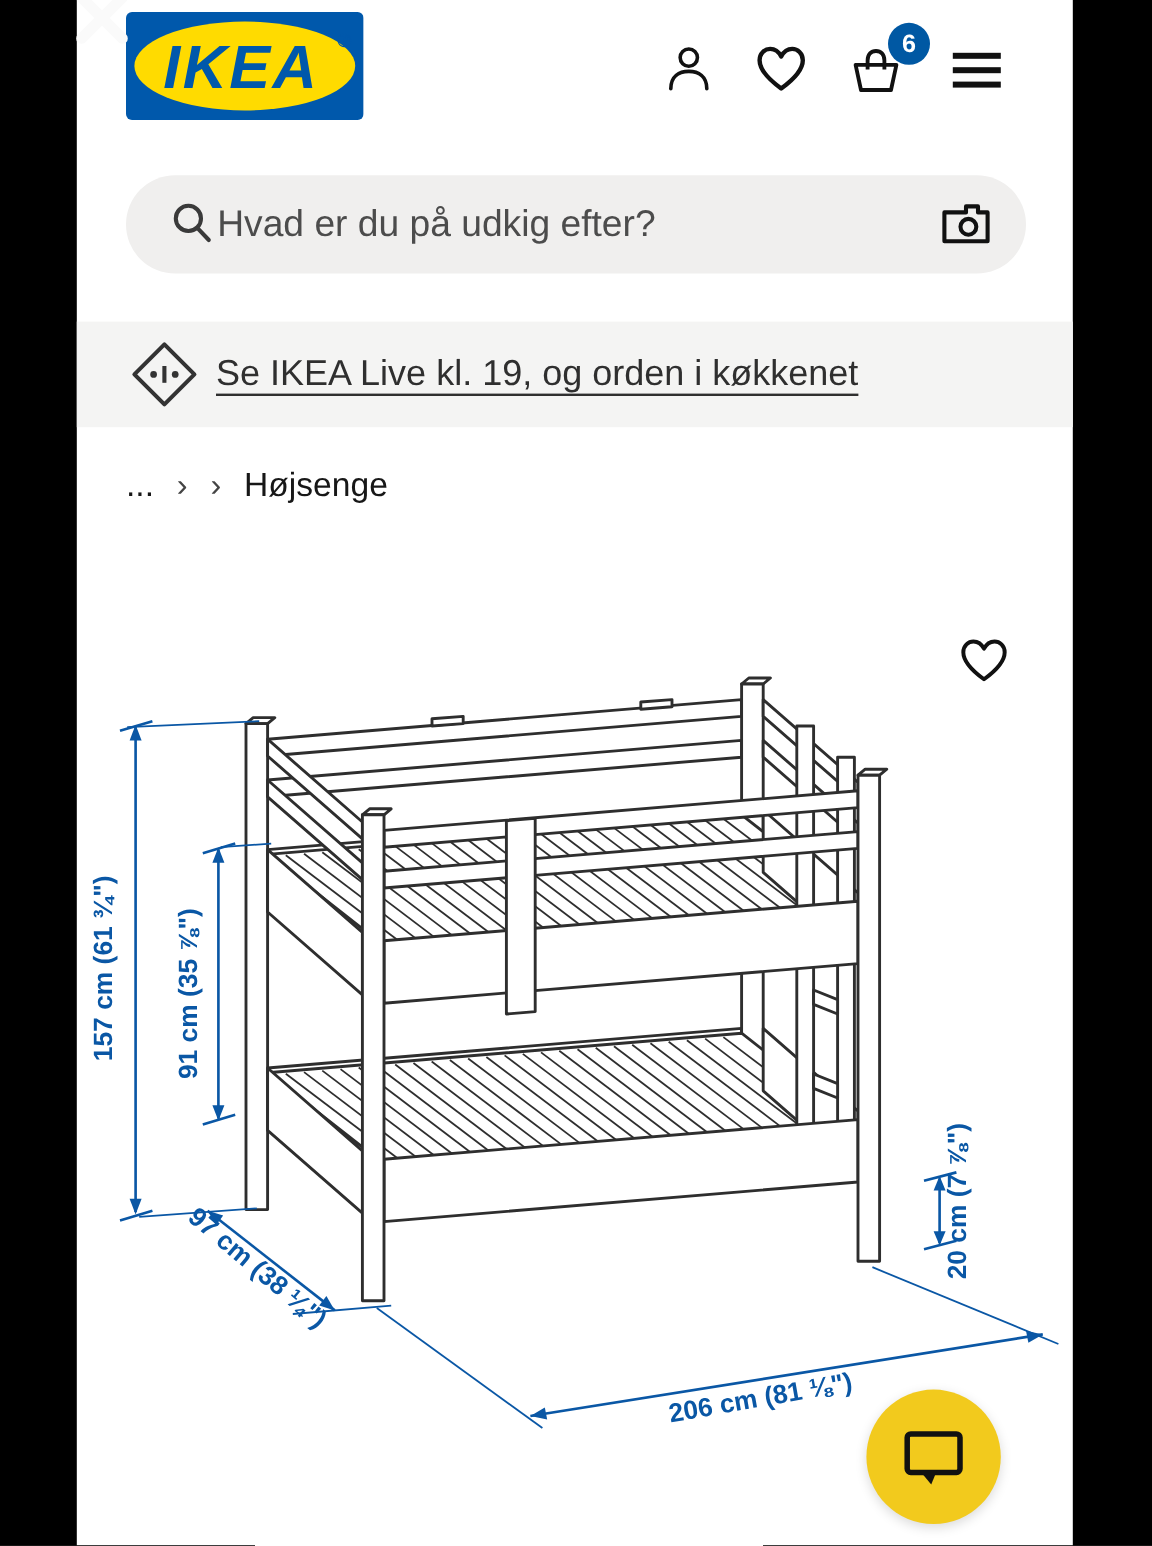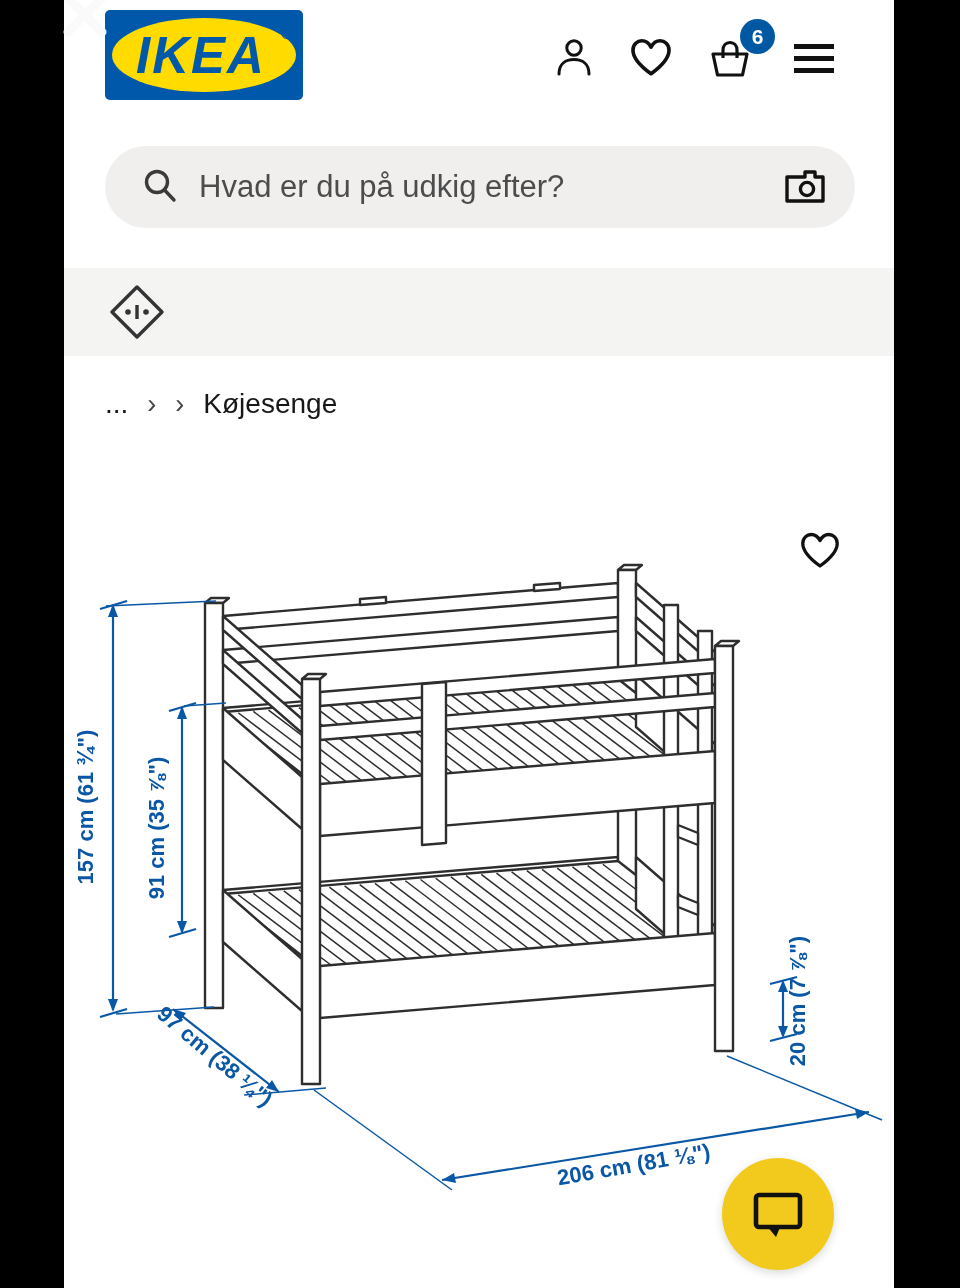--- a/index.html
+++ b/index.html
@@ -20,21 +20,21 @@
   #icon-fav { left:564px; }
   #icon-cart { left:643px; top:37px; }
   .cart-badge { position:absolute; left:676px; top:19px; width:35px; height:35px; border-radius:50%;
      background:#0058A3; color:#fff; font-size:21px; font-weight:bold; display:flex; align-items:center; justify-content:center; z-index:3; }
   #icon-menu { left:727px; }
 
   
   .search-pill { position:absolute; left:41px; top:146px; width:750px; height:82px; border-radius:41px;
      background:#f0efee; display:flex; align-items:center; }
   .search-pill .mag { margin-left:34px; flex:0 0 auto; }
-  .search-pill input { flex:1 1 auto; margin-left:18px; border:none; outline:none; background:transparent;
+  .search-pill input { flex:1 1 auto; border:none; outline:none; background:transparent;
      font-family:"Liberation Sans",sans-serif; font-size:31px; color:#333; }
   .search-pill input::placeholder { color:#4c4c4c; opacity:1; }
   .cam-btn { background:none; border:none; cursor:pointer; margin-right:28px; flex:0 0 auto; }
 
   
   .promo { position:absolute; left:0; top:268px; width:830px; height:88px; background:#f4f4f3;
      display:flex; align-items:center; }
   .promo .tag { margin-left:44px; flex:0 0 auto; }
   .promo a { margin-left:14px; font-size:30px; color:#2f2f2f; text-decoration:underline; text-underline-offset:7px; text-decoration-thickness:1.5px; }
 
@@ -145,27 +145,28 @@
       <svg class="tag" width="58" height="58" viewBox="0 0 58 58">
         <g stroke="#333" stroke-width="3.4" fill="none" stroke-linejoin="round">
           <polygon points="29,4 54,29 29,54 4,29"></polygon>
         </g>
         <g fill="#333">
           <circle cx="20" cy="29" r="2.8"></circle>
           <rect x="27.3" y="22" width="3.4" height="14"></rect>
           <circle cx="38" cy="29" r="2.8"></circle>
         </g>
       </svg>
+      <a href="#">Se IKEA Live kl. 19, og orden i køkkenet</a>
     </div>
 
     <nav class="crumbs">
       <span class="crumb">...</span>
       <span class="sep">›</span>
       <span class="sep">›</span>
-      <span class="crumb">Køjesenge</span>
+      <span class="crumb">Højsenge</span>
     </nav>
 
     <svg class="fig-svg" viewBox="0 0 830 1288">
 
       <g class="bed">
 
         <polygon points="159,616 554,583 554,597 159,630"></polygon>
         <polygon points="159,650 554,617 554,631 159,664"></polygon>
         <polygon points="159,708 554,675 554,727 159,760"></polygon>
         <polygon points="159,890 554,857 554,909 159,942"></polygon>

